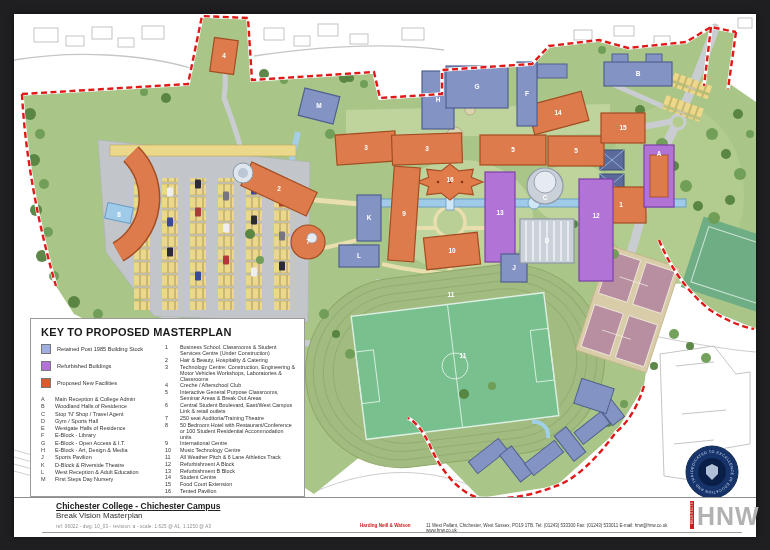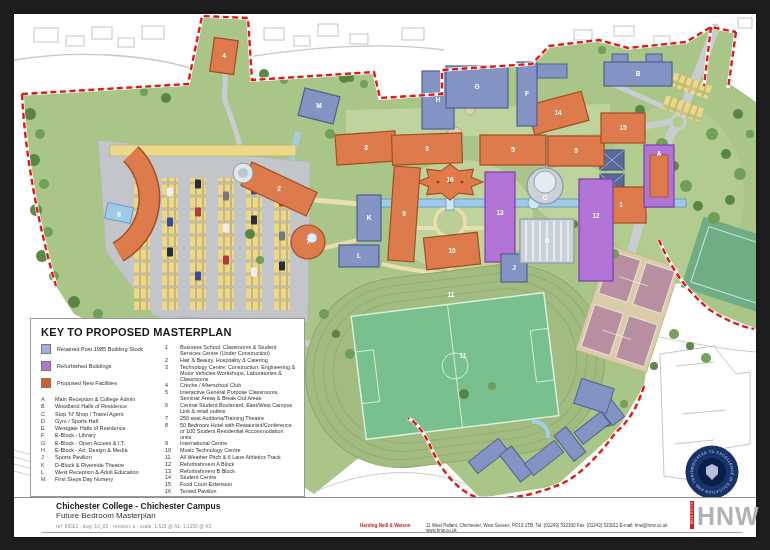--- a/index.html
+++ b/index.html
@@ -20,21 +20,21 @@
   .sw-label{font-size:5.6px;color:#333;line-height:6.4px;}
   .key-row{display:grid;grid-template-columns:11px 1fr;column-gap:3px;font-size:5.5px;
            color:#333;line-height:6.1px;margin-bottom:1.2px;}
   .key-row .k{color:#444;}
   #letters{margin-top:8px;}
   .num-row{display:grid;grid-template-columns:12px 1fr;column-gap:3px;font-size:5.4px;
            color:#333;line-height:6.0px;margin-bottom:.8px;}
   
   .titleblock{position:absolute;left:0;top:483px;width:742px;height:39px;background:#fff;
               border-top:1px solid #8d8d8d;z-index:6;}
-  .tb-college{position:absolute;left:42px;top:3px;font-size:8.5px;font-weight:bold;color:#222;}
+  .tb-college{position:absolute;left:42px;top:3px;font-size:8.5px;font-weight:bold;color:#222;text-decoration:underline;}
   .tb-sub{position:absolute;left:42px;top:13px;font-size:8px;color:#333;}
   .tb-ref{position:absolute;left:42px;top:26px;font-size:4.5px;color:#8a8a8a;letter-spacing:.2px;}
   .tb-firm{position:absolute;left:346px;top:25px;font-size:4.6px;font-weight:bold;color:#cc2020;}
   .tb-addr{position:absolute;left:412px;top:25px;font-size:4.5px;color:#3a3a3a;width:260px;}
   .tb-rule{position:absolute;left:28px;top:34px;width:700px;height:0;border-top:1.5px solid #9a9a9a;}
   .hnw{position:absolute;left:676px;top:1px;width:62px;height:32px;z-index:7;padding-left:32px;}
   .hnw-bar{position:absolute;left:0;top:2px;width:4px;height:28px;background:#cc2020;overflow:hidden;}
   .hnw-bar span{display:block;writing-mode:vertical-rl;transform:rotate(180deg);
                 font-size:2.8px;color:#fff;letter-spacing:.4px;margin:1px auto;}
   .hnw-text{position:absolute;left:7px;top:0px;font-size:25px;font-weight:bold;color:#b2b2b2;
@@ -580,21 +580,21 @@
     <circle cx="28" cy="28" r="26" fill="#16346b" stroke="#0f2a52" stroke-width="1"></circle>
     <circle cx="28" cy="28" r="14" fill="#0a1f47"></circle>
     <polygon points="28,20 34,23 34,30 28,36 22,30 22,23" fill="#cfdcf2" opacity="0.85"></polygon>
     <text font-size="3.6" fill="#cfe0f5" letter-spacing="0.5" font-family="Liberation Sans, sans-serif">
       <textPath href="#crestArc">DEDICATED TO EXCELLENCE IN EDUCATION AND TRAINING</textPath>
     </text>
   </svg>
 
   <div class="titleblock">
     <div class="tb-college">Chichester College - Chichester Campus</div>
-    <div class="tb-sub">Future Bedroom Masterplan</div>
+    <div class="tb-sub">Break Vision Masterplan</div>
     <div class="tb-ref">ref: 06022 - dwg: 10_03 - revision: a - scale: 1:625 @ A1, 1:1250 @ A3</div>
     <div class="tb-firm">Harding Neill &amp; Watson</div>
     <div class="tb-addr">11 West Pallant, Chichester, West Sussex, PO19 1TB. Tel: (01243) 533300  Fax: (01243) 533011  E-mail: hnw@hnw.co.uk  www.hnw.co.uk</div>
     <div class="tb-rule"></div>
     <div class="hnw">
       <div class="hnw-bar">
         <span>ARCHITECTS</span>
       </div>
       <div class="hnw-text">HNW</div>
     </div>

